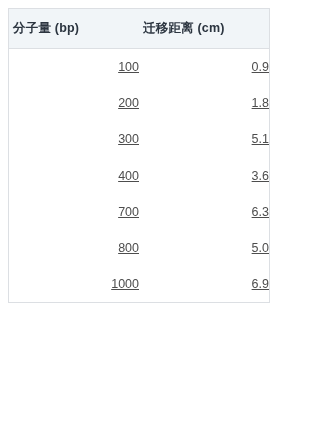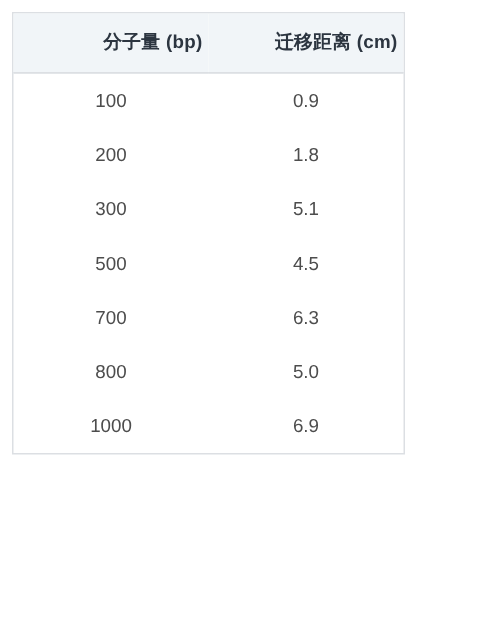--- a/index.html
+++ b/index.html
@@ -25,34 +25,35 @@
   table.data-table {
     width: 100%;
     border-collapse: collapse;
     table-layout: fixed;
   }
   table.data-table thead th {
     background: #f1f5f8;
     color: #2c3540;
     font-weight: bold;
     font-size: 12.5px;
-    text-align: right;
+    text-align: left;
     padding: 11px 4px 11px 4px;
     border-bottom: 1px solid #dcdfe3;
     letter-spacing: 0.2px;
   }
   table.data-table tbody td {
     color: #4d4d4d;
     font-weight: normal;
     font-size: 12.5px;
-    text-align: center;
+    text-align: right;
     padding: 0;
     height: 36.2px;
     vertical-align: middle;
     border: none;
+    text-decoration: underline;
   }
   table.data-table col.col-mw { width: 50%; }
   table.data-table col.col-dist { width: 50%; }
 </style>
 </head>
 <body>
 
 <div class="table-wrap">
   <table class="data-table">
     <colgroup>
@@ -72,22 +73,22 @@
       </tr>
       <tr>
         <td>200</td>
         <td>1.8</td>
       </tr>
       <tr>
         <td>300</td>
         <td>5.1</td>
       </tr>
       <tr>
-        <td>500</td>
-        <td>4.5</td>
+        <td>400</td>
+        <td>3.6</td>
       </tr>
       <tr>
         <td>700</td>
         <td>6.3</td>
       </tr>
       <tr>
         <td>800</td>
         <td>5.0</td>
       </tr>
       <tr>

